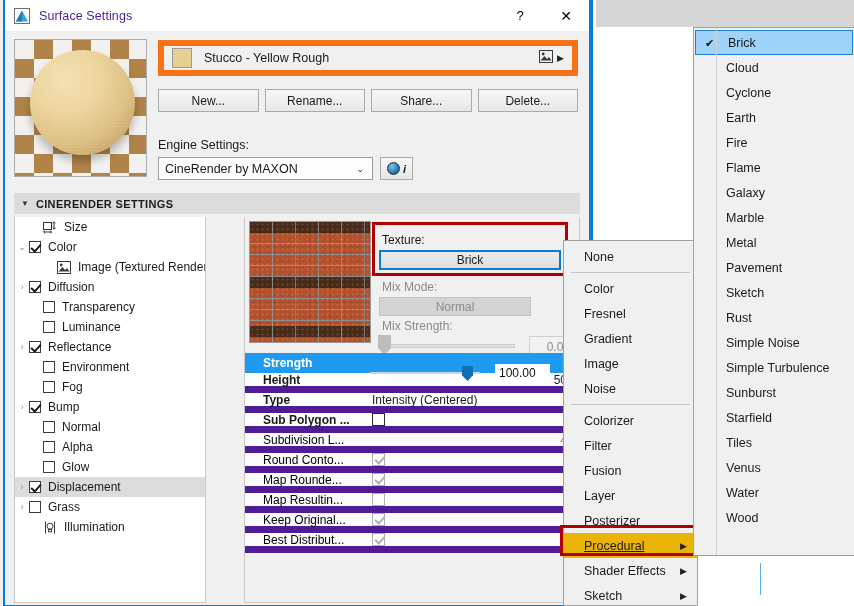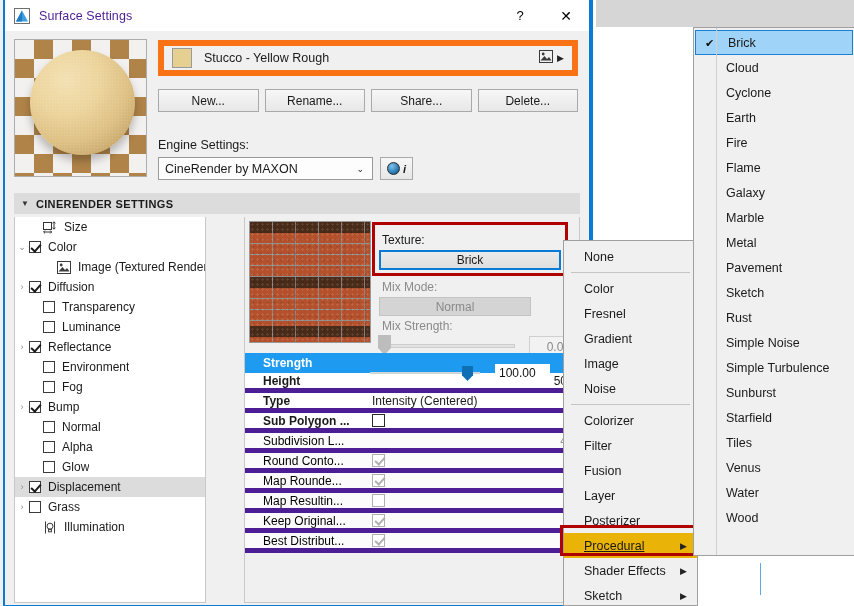--- a/index.html
+++ b/index.html
@@ -219,21 +219,21 @@
     position:absolute; left:284px; top:119px; width:48px; height:21px;
     background:#f2f2f2; border:1px solid #cfcfcf;
     display:flex; align-items:center; justify-content:flex-end; padding-right:6px;
     font-size:12px; color:#8a8a8a;
   }
 
   
   .rows { position:absolute; left:0; top:136px; width:334px; }
   .prow {
     height:20px; display:flex; align-items:center;
-    border-bottom:5px solid #4c1d95; background:#ffffff; font-size:12px;
+    border-bottom:7px solid #4c1d95; background:#ffffff; font-size:12px;
   }
   .prow.hl { background:#1e9bf0; border-bottom:none; }
   .prow .pname { width:117px; padding-left:18px; font-weight:bold; white-space:nowrap; overflow:hidden; }
   .prow.hl .pname { color:#fff; }
   .prow.dim { background:#fbfbfb; }
   .prow.dim .pname { color:#000000; font-weight:normal; }
   .pval { flex:1 1 auto; display:flex; align-items:center; position:relative; }
   .pval.right { justify-content:flex-end; padding-right:12px; }
   .pval.dimtxt { color:#9a9a9a; }
   .cb2 { width:13px; height:13px; border:1px solid #2b2b2b; background:#fff; position:relative; }

